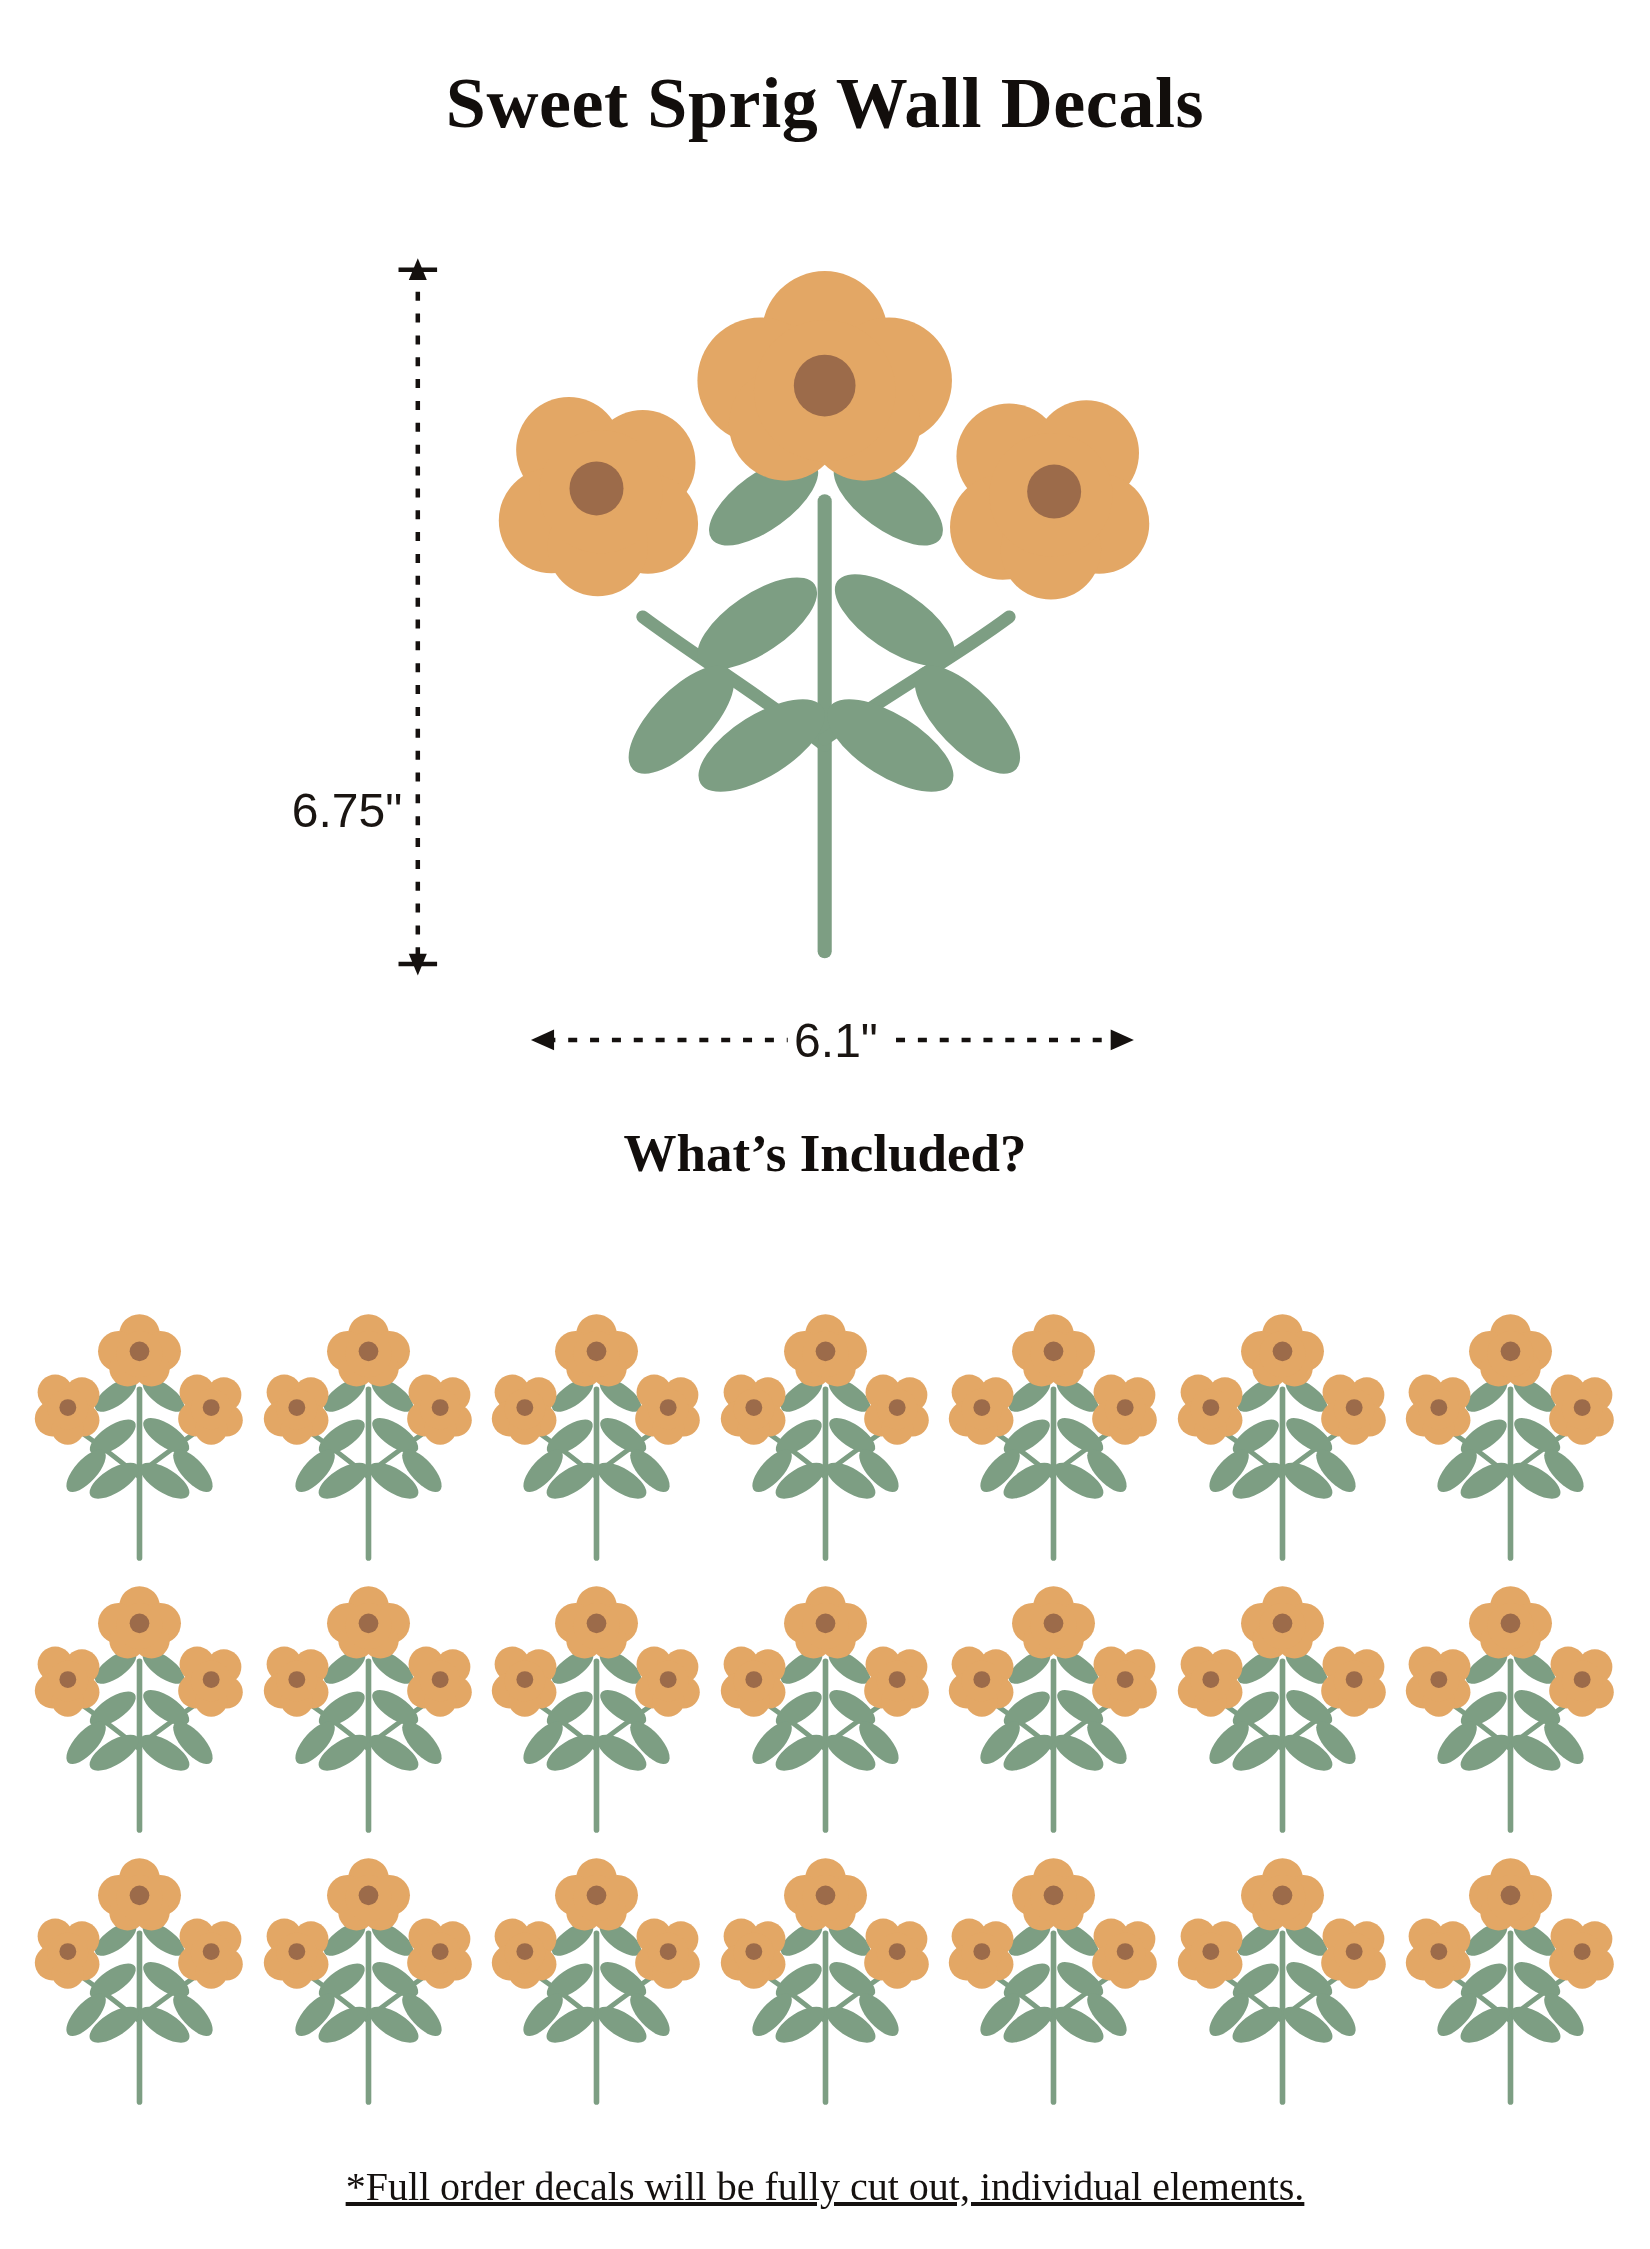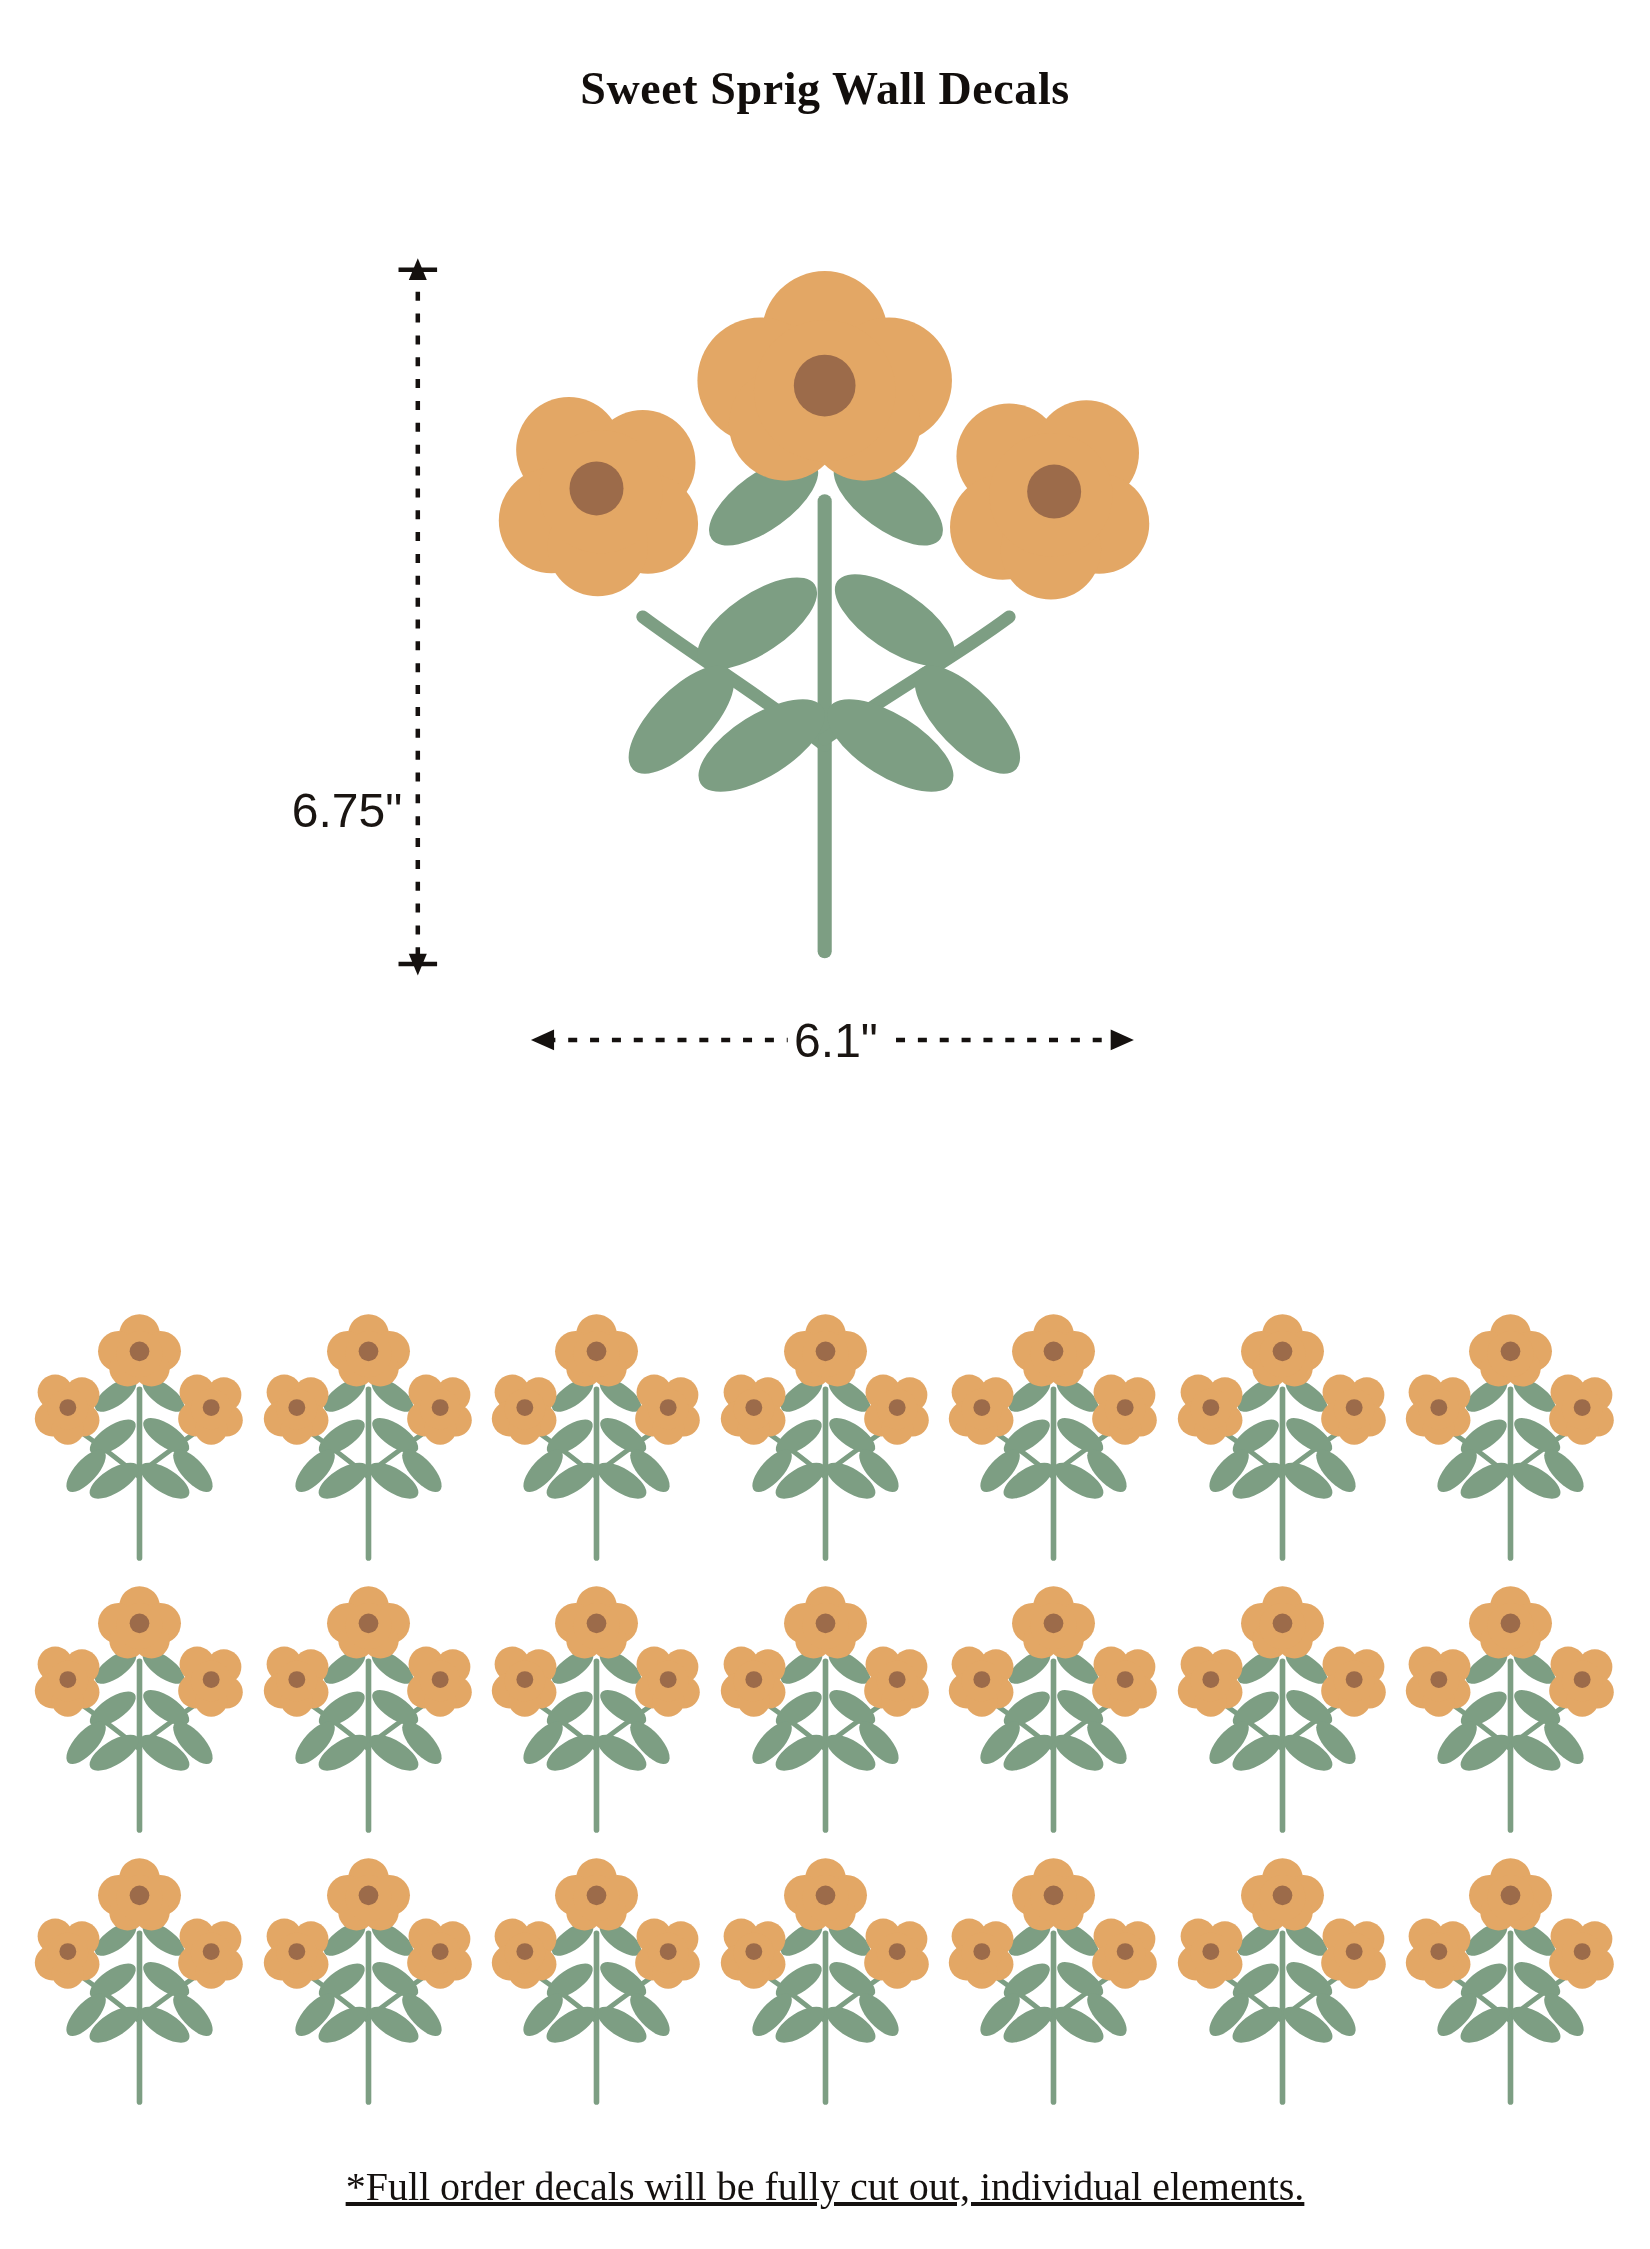--- a/index.html
+++ b/index.html
@@ -18,21 +18,21 @@
 
   
   .page-title {
     position: absolute;
     top: 62px;
     left: 0;
     width: 100%;
     text-align: center;
     font-family: "Liberation Serif", serif;
     font-weight: bold;
-    font-size: 46px;
+    font-size: 72px;
     letter-spacing: 0.6px;
     color: #120e0c;
   }
 
   
   .hero {
     position: absolute;
     top: 231px;
     left: 0;
     width: 100%;
@@ -212,20 +212,21 @@
     <polygon points="826,1258 862,1242 862,1274" fill="#15110f"></polygon>
     <polygon points="1764,1258 1728,1242 1728,1274" fill="#15110f"></polygon>
   </svg>
 
   <div class="dim-label dim-height-label">6.75"</div>
 
   <div class="dim-label dim-width-label" style="top:809px;">6.1"</div>
 </div>
 
 <div class="included">
+  <div class="included-line1">What’s Included?</div>
 </div>
 
 <div class="sheet">
   <div class="sheet-row" id="row-0">
       <div class="sprig-cell">
   <svg viewBox="0 0 300 380">
     <g stroke="#7d9e83" fill="none" stroke-linecap="round">
       <path d="M150 360 C150 290 150 215 150 120" stroke-width="8"></path>
       <path d="M150 245 C112 212 82 192 54 172" stroke-width="7"></path>
       <path d="M150 240 C188 210 218 190 246 170" stroke-width="7"></path>

